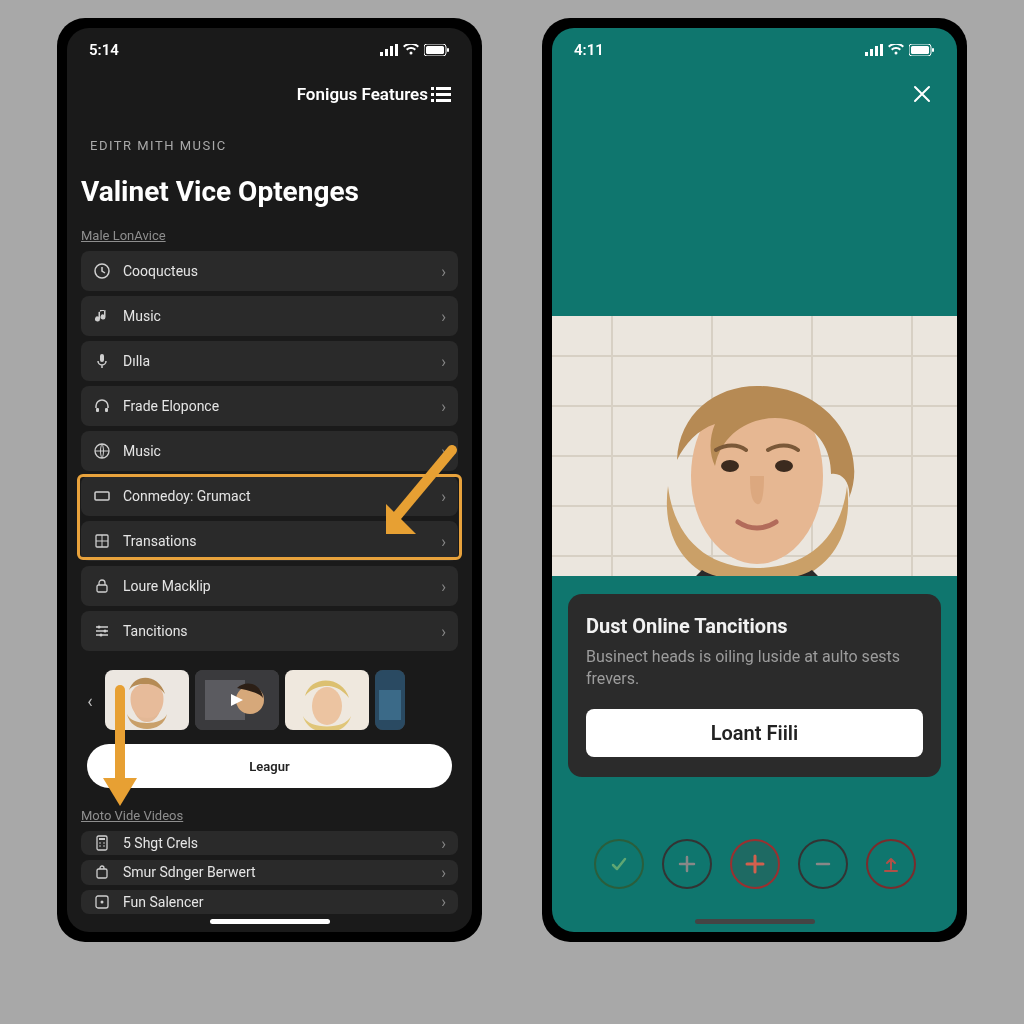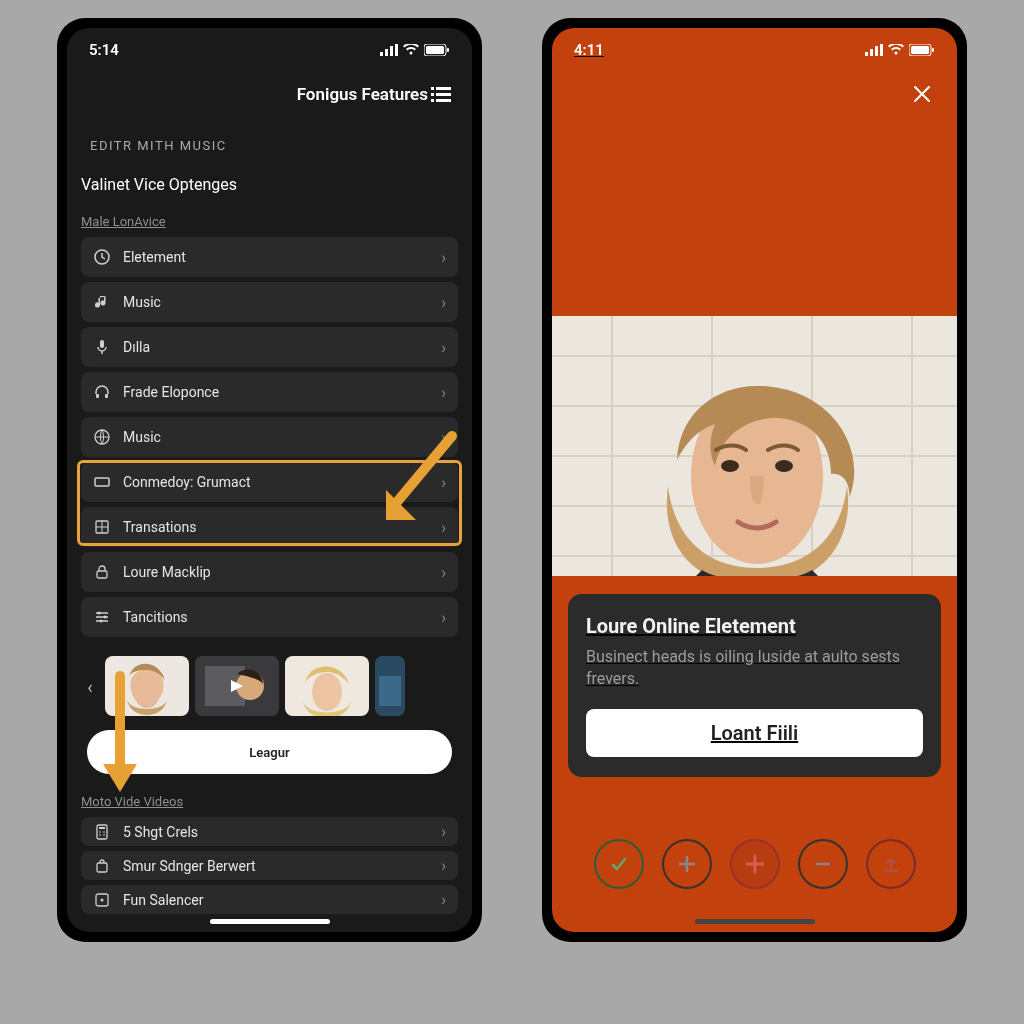--- a/index.html
+++ b/index.html
@@ -1,34 +1,34 @@
 <!DOCTYPE html>
 <html><head>
 <meta charset="utf-8">
 <style>
 * { margin:0; padding:0; box-sizing:border-box; -webkit-font-smoothing:antialiased; }
 body { background:#a8a8a8; width:1024px; height:1024px; font-family:-apple-system,BlinkMacSystemFont,"Segoe UI",Roboto,sans-serif; display:flex; gap:60px; padding:18px 40px; justify-content:center; }
 .phone { width:425px; height:924px; background:#000; border-radius:28px; overflow:hidden; position:relative; display:flex; flex-direction:column; }
 .phone-inner { position:absolute; inset:10px; border-radius:22px; overflow:hidden; background:#1a1a1a; display:flex; flex-direction:column; }
-.phone.right .phone-inner { background:#c2410c;text-decoration:underline; }
+.phone.right .phone-inner { background:#0f766e; }
 
 
 .status { height:44px; display:flex; justify-content:space-between; align-items:center; padding:0 22px; color:#fff; font-size:15px; font-weight:600; }
 .status .icons { display:flex; gap:5px; align-items:center; }
 .status svg { height:12px; }
 
 
 .header { height:44px; display:flex; align-items:center; justify-content:flex-end; padding:0 18px; color:#fff; font-size:17px; font-weight:600; }
 .header .icon-btn { width:26px; height:26px; display:flex; align-items:center; justify-content:center; color:#fff; cursor:pointer; }
 .phone.right .header { padding:0 22px; }
 
 
 .scroll { flex:1; overflow:hidden; padding:0 14px; display:flex; flex-direction:column; }
 .eyebrow { color:#a9a9a9; font-size:13px; letter-spacing:1.5px; margin:22px 0 0 9px; }
-.title { color:#fff; font-size:16px; font-weight:400; margin:22px 0 0 0; }
+.title { color:#fff; font-size:28px; font-weight:700; margin:22px 0 0 0; }
 .sub { color:#8e8e8e; font-size:13px; margin:20px 0 8px 0;text-decoration:underline; }
 .row { height:40px; background:#2a2a2a; border-radius:8px; display:flex; align-items:center; padding:0 12px; margin-bottom:5px; cursor:pointer; position:relative; }
 .row .ic { width:18px; height:18px; display:flex; align-items:center; justify-content:center; color:#cfcfcf; margin-right:12px; }
 .row .label { flex:1; color:#e5e5e5; font-size:14px; }
 .row .chev { color:#888; font-size:16px; }
 .highlight-box { position:absolute; border:3px solid #e8a23c; border-radius:6px; pointer-events:none; left:-4px; right:-4px; }
 .hb1 { top:-2px; height:86px; }
 .arrow { position:absolute; pointer-events:none; }
 
 .strip { display:flex; gap:6px; margin:14px 0; align-items:center; }
@@ -104,21 +104,21 @@
       <div class="sub">Male LonAvice</div>
 
       <div style="position:relative">
         <div class="row">
             <span class="ic">
               <svg width="16" height="16" viewBox="0 0 16 16">
                 <circle cx="8" cy="8" r="7" fill="none" stroke="#cfcfcf" stroke-width="1.5"></circle>
                 <path d="M8 4v4l3 2" stroke="#cfcfcf" stroke-width="1.5" fill="none"></path>
               </svg>
             </span>
-            <span class="label">Eletement</span>
+            <span class="label">Cooqucteus</span>
             <span class="chev">›</span>
           </div>
         <div class="row">
             <span class="ic">
               <svg width="16" height="16" viewBox="0 0 16 16">
                 <path d="M6 2v9a2.5 2.5 0 11-1.5-2.3V4l7-2v7a2.5 2.5 0 11-1.5-2.3V2L6 2z" fill="#cfcfcf"></path>
               </svg>
             </span>
             <span class="label">Music</span>
             <span class="chev">›</span>
@@ -349,21 +349,21 @@
           <ellipse cx="178" cy="150" rx="9" ry="6" fill="#3b2a1e"></ellipse>
             <ellipse cx="232" cy="150" rx="9" ry="6" fill="#3b2a1e"></ellipse>
           <path d="M164 134c10-6 22-6 30 0M216 134c10-6 22-6 30 0" stroke="#7a5838" stroke-width="4" fill="none" stroke-linecap="round"></path>
           <path d="M198 160c0 18 2 26 7 28s7-10 7-28" fill="#dca87f"></path>
           <path d="M186 206c12 8 26 8 38 0" stroke="#b26b5a" stroke-width="5" fill="none" stroke-linecap="round"></path>
           <path d="M150 254c20 14 90 14 110 0l6 6H144z" fill="#2a2a2a"></path>
         </svg>
       </div>
 
       <div class="sheet">
-        <h2>Loure Online Eletement</h2>
+        <h2>Dust Online Tancitions</h2>
         <p>Businect heads is oiling luside at aulto sests frevers.</p>
         <div class="cta">
             <span>Loant Fiili</span>
           </div>
       </div>
 
       <div style="flex:1"></div>
 
       <div class="controls">
         <div class="ctrl green">

